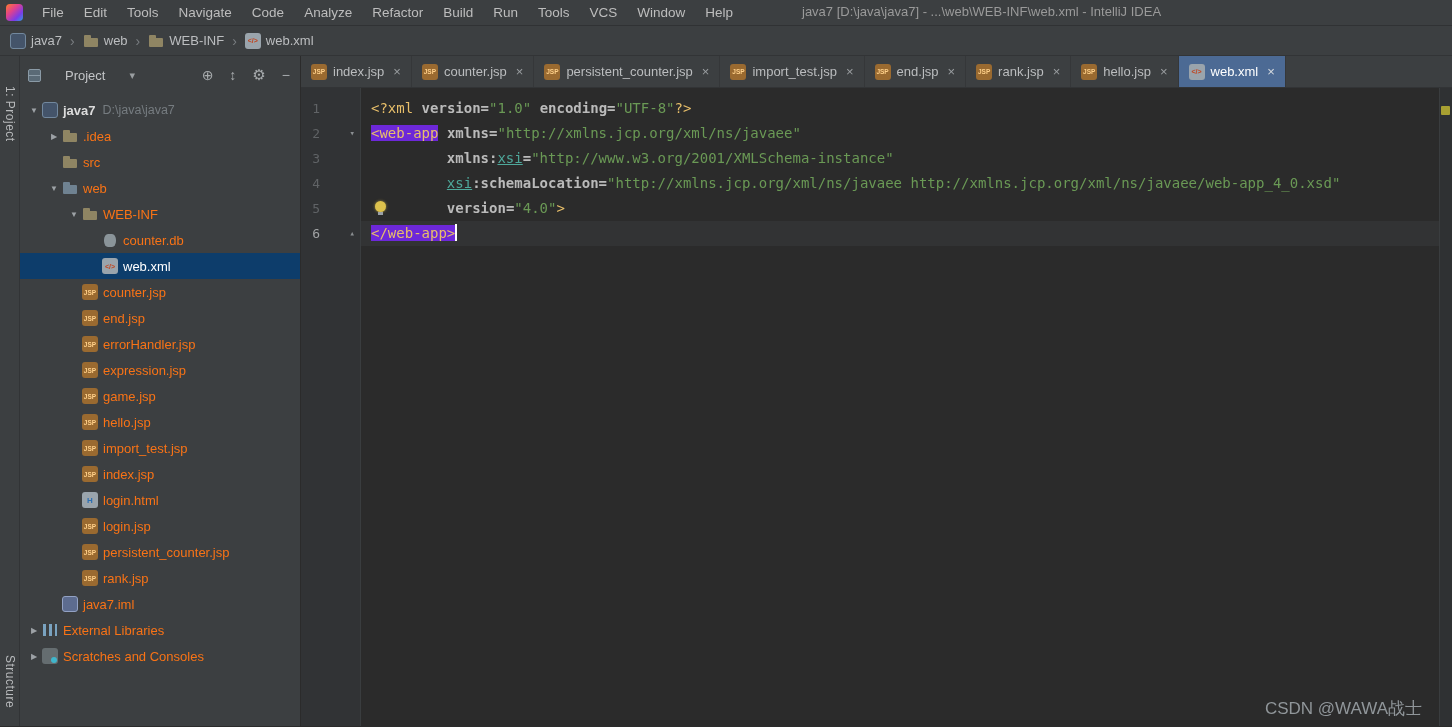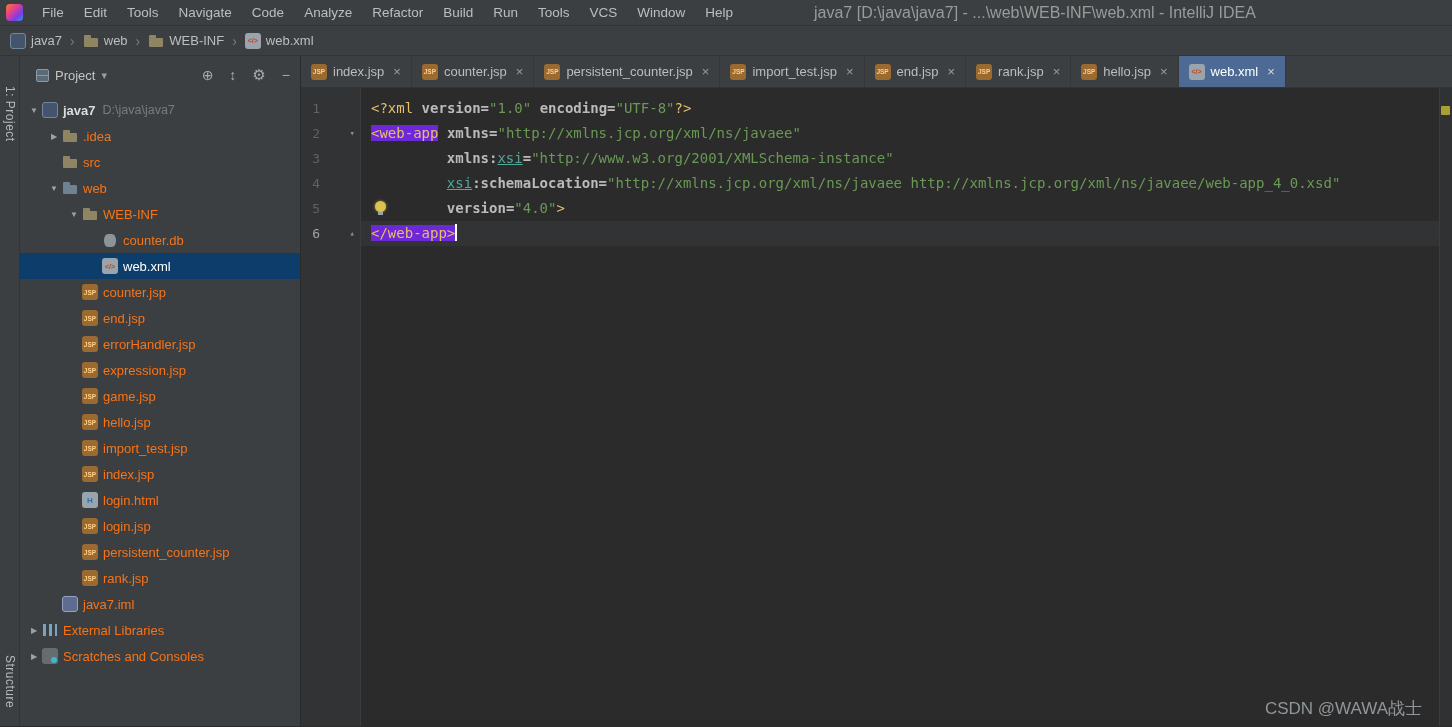--- a/index.html
+++ b/index.html
@@ -6,21 +6,21 @@
   body { background:#1e1e1e; font-family:"Liberation Sans", sans-serif; }
   #app { position:relative; width:1452px; height:727px; background:#2b2b2b; overflow:hidden;
          color:#bbbdbf; font-size:13px; }
 
   
   .menubar { height:26px; background:#3c3f41; display:flex; align-items:center;
              border-bottom:1px solid #303234; position:relative; }
   .ide-logo { width:17px; height:17px; border-radius:4px; margin:0 9px 0 6px; flex:none;
               background:linear-gradient(135deg,#ff7c2a 0%,#e0418e 38%,#7a3ce8 72%,#2d9ee0 100%); }
   .menu-item { padding:0 10px; color:#bdbdbd; font-size:13.5px; line-height:25px; cursor:default; }
-  .window-title { position:absolute; left:802px; top:4px; color:#9a9a9a; font-size:16px; white-space:nowrap;margin-left:12px; }
+  .window-title { position:absolute; left:802px; top:4px; color:#9a9a9a; font-size:13px; white-space:nowrap; }
 
   
   .navbar { height:30px; background:#3c3f41; border-bottom:1px solid #323436;
             display:flex; align-items:center; padding-left:8px; }
   .crumb { display:inline-flex; align-items:center; gap:5px; color:#bcbec0; padding:0 2px; }
   .crumb-sep { color:#797d81; margin:0 6px; font-size:14px; }
 
   
   .main { display:flex; height:670px; }
 
@@ -28,21 +28,21 @@
   .stripe { width:20px; background:#3c3f41; border-right:1px solid #323436; position:relative; flex:none; }
   .stripe-label { writing-mode:vertical-rl; font-size:12px; color:#b8babc; letter-spacing:.5px;
                   position:absolute; left:3px; white-space:nowrap; cursor:default; }
   .stripe-label.top { top:30px; }
   .stripe-label.bottom { bottom:18px; }
 
   
   .project-panel { width:281px; background:#3c3f41; border-right:1px solid #2b2b2b;
                    display:flex; flex-direction:column; flex:none; }
   .panel-header { height:38px; display:flex; align-items:center; padding:0 10px 0 8px; flex:none; }
-  .panel-title-group { display:flex; align-items:center; gap:6px;margin-left:8px; }
+  .panel-title-group { display:flex; align-items:center; gap:24px; }
   .panel-view-icon { width:13px; height:13px; border:1px solid #8a9aa6; border-radius:2px;
                      background:linear-gradient(#5a6a76 0 5px,#8a9aa6 5px 6px,#5a6a76 6px); }
   .panel-title-label { color:#c3c5c7; }
   .chev { color:#9a9ea1; font-size:11px; }
   .panel-actions { margin-left:auto; display:flex; align-items:center; gap:16px; color:#a7abad; }
   .pa { font-size:14px; cursor:default; }
   .pa.gear { font-size:15px; }
 
   .tree { flex:1; padding-top:3px; overflow:hidden; font-size:13px; }
   .tree-row { height:26px; display:flex; align-items:center; white-space:nowrap; cursor:default; }

